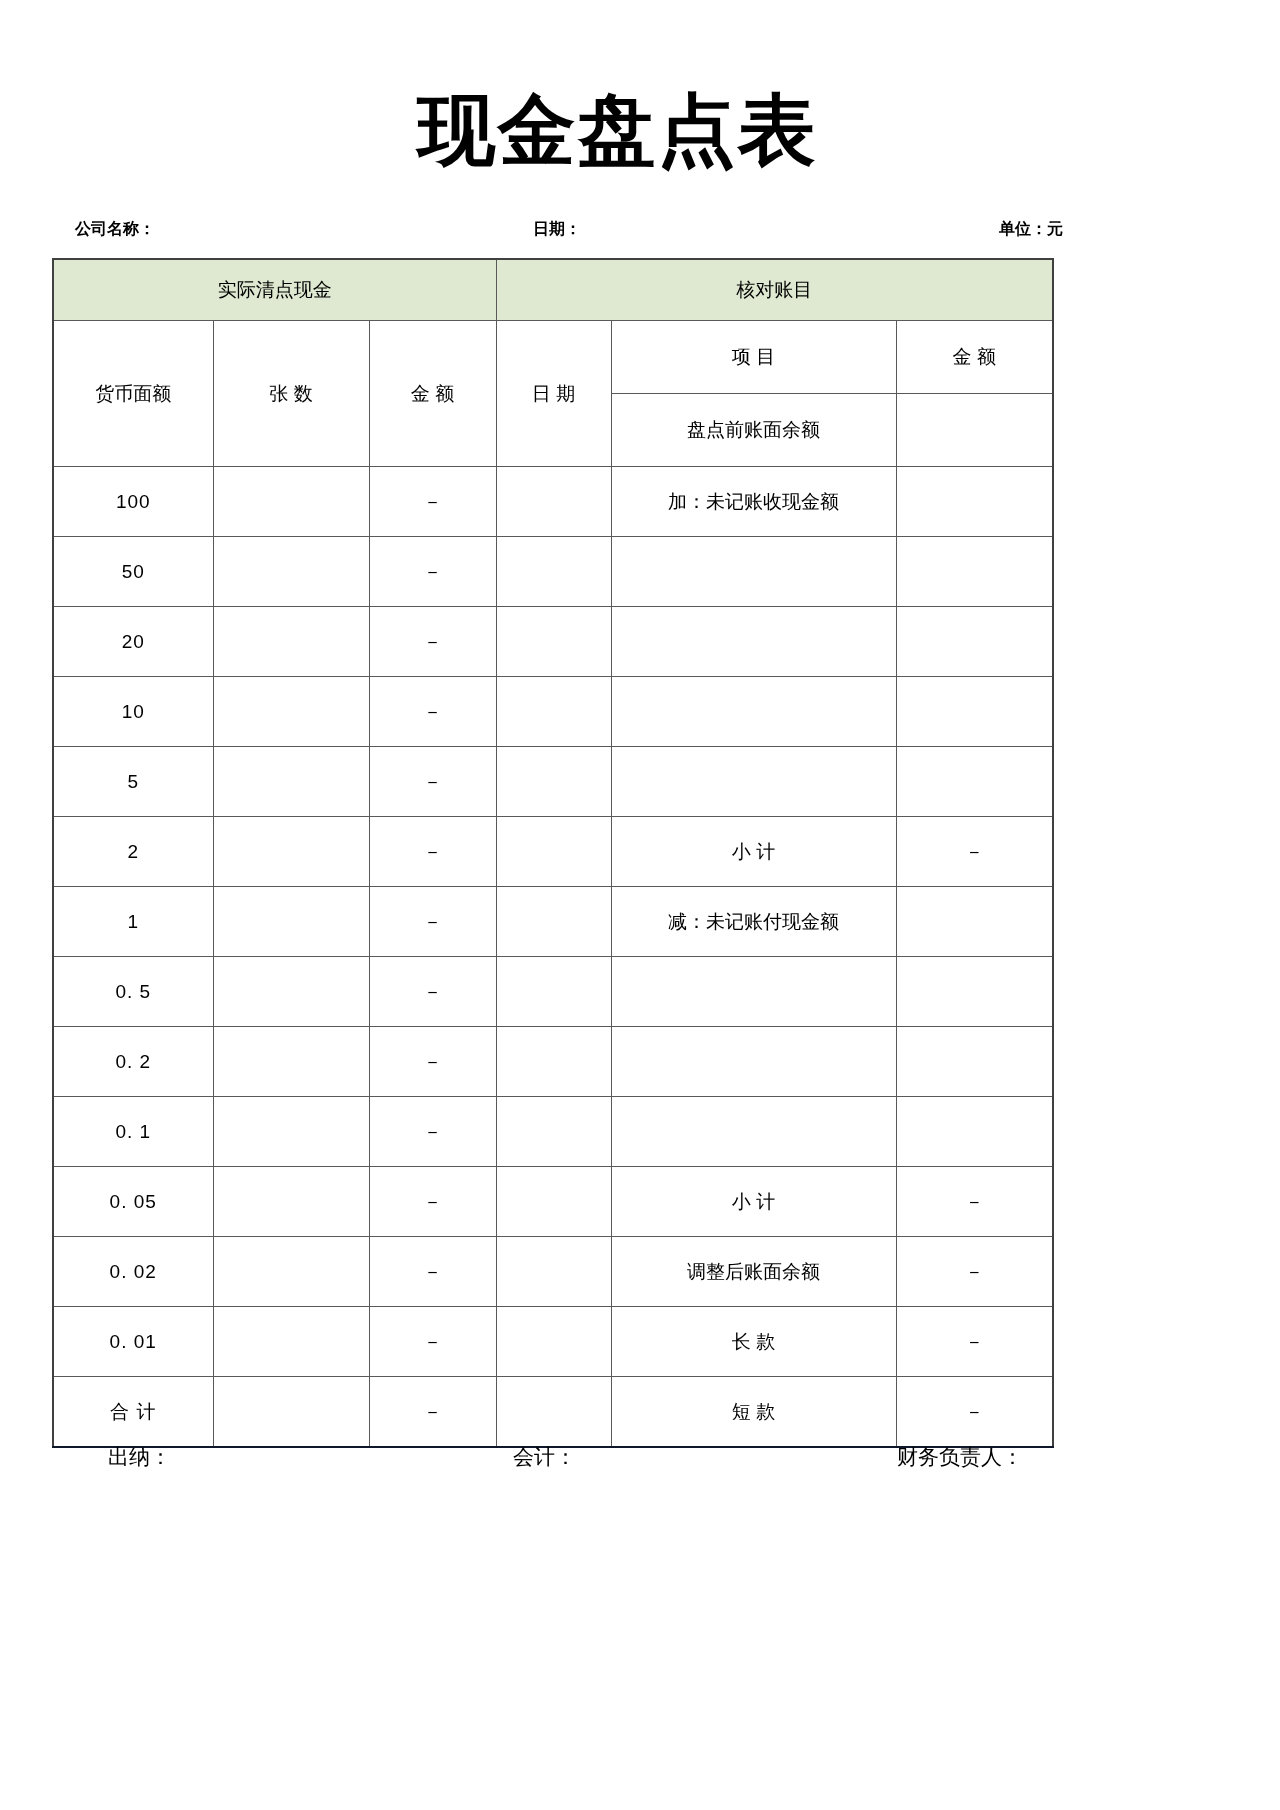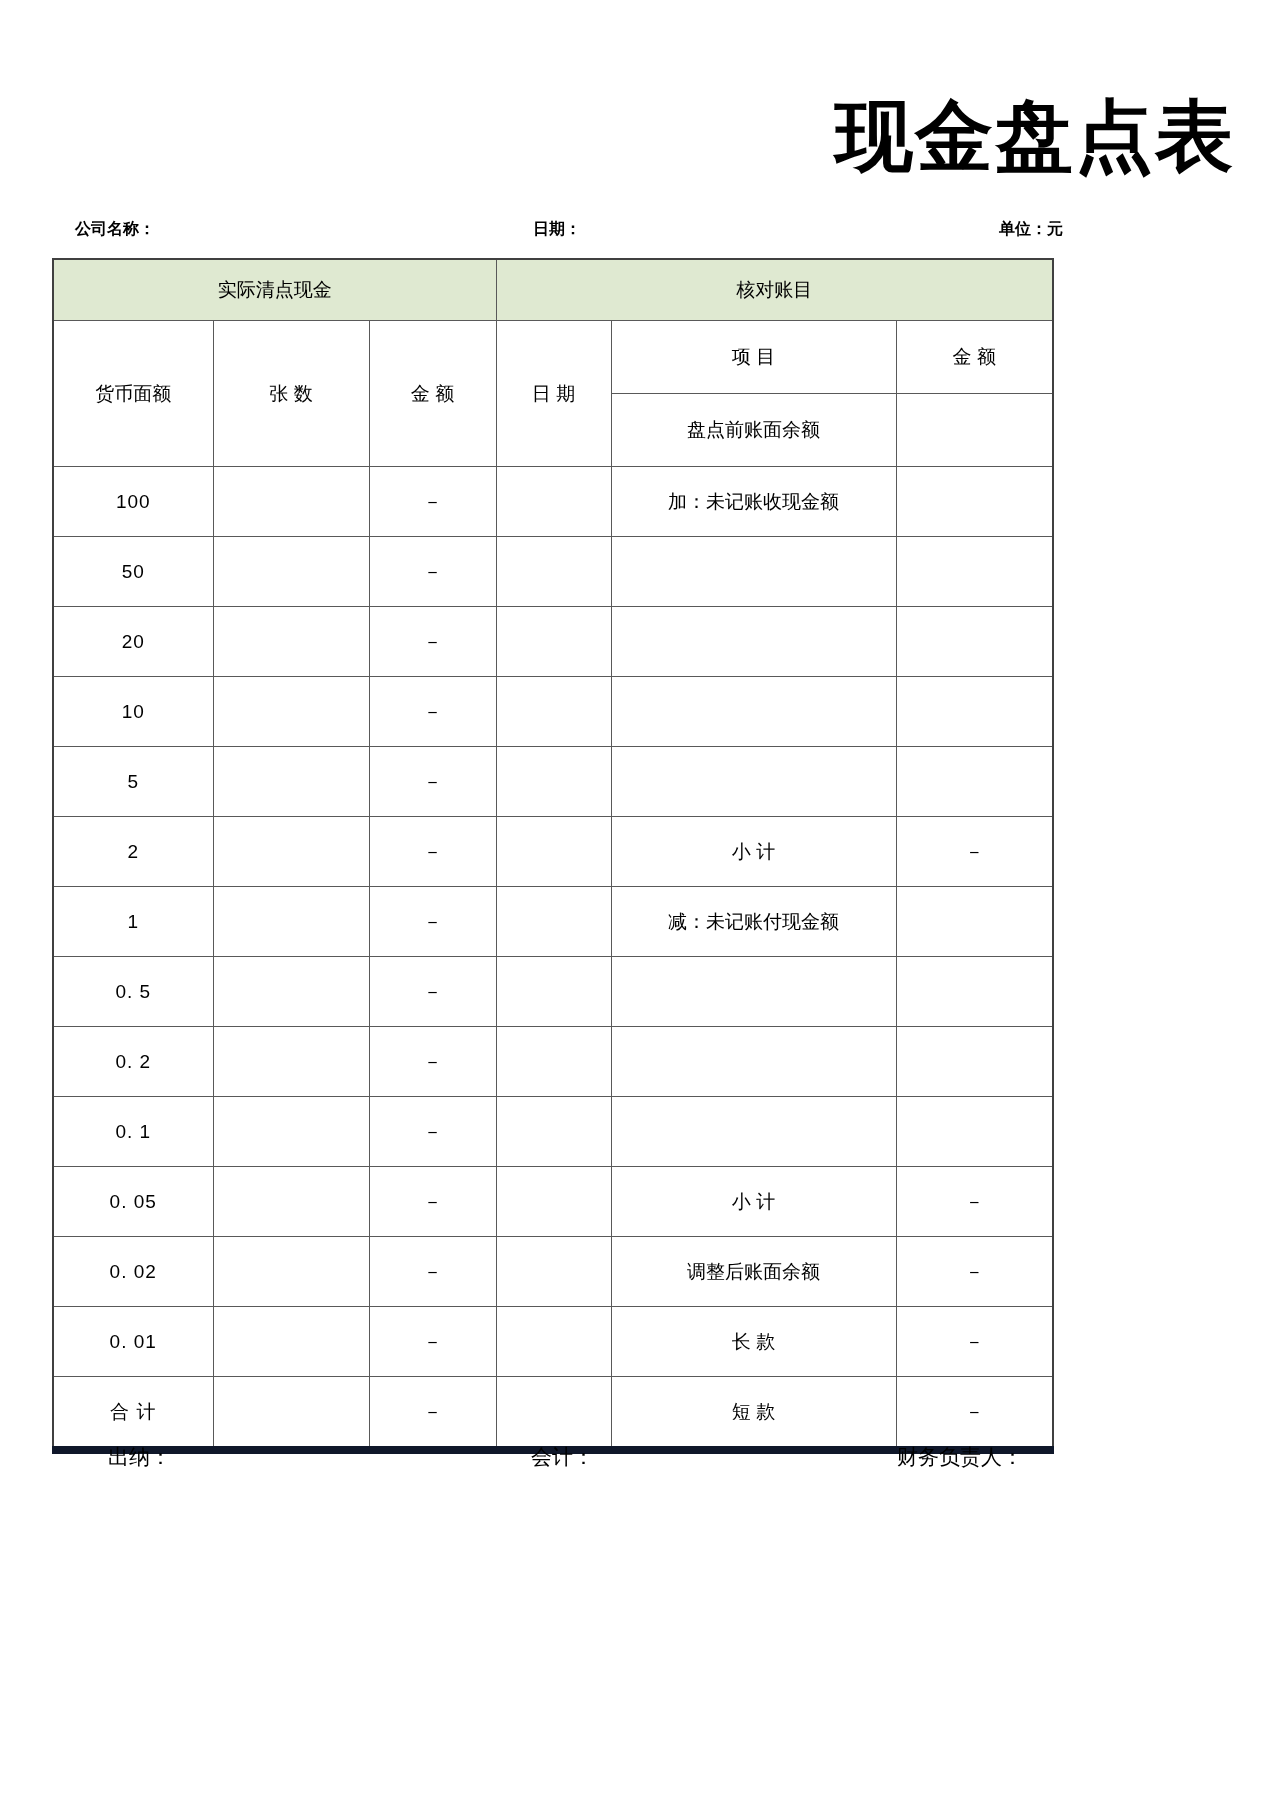--- a/index.html
+++ b/index.html
@@ -21,27 +21,26 @@
     height: 1810px;
     box-sizing: border-box;
   }
 
   
   .title {
     position: absolute;
     top: 84px;
     left: 0;
     width: 1235px;
-    text-align: right;
+    text-align: center;
     font-size: 78px;
     line-height: 92px;
     font-weight: 700;
     letter-spacing: 2px;
     font-family: "DejaVu Sans", "Liberation Sans", sans-serif;
-    margin-top: 6px;
   }
 
   
   .info-row {
     position: absolute;
     top: 212px;
     left: 63px;
     width: 1000px;
     height: 34px;
     font-size: 16px;
@@ -78,21 +77,21 @@
     table-layout: fixed;
   }
   .sheet td {
     border: 1px solid #595959;
     text-align: center;
     vertical-align: middle;
     font-size: 19px;
     color: #000;
     padding: 0;
   }
-  .sheet td.thick-bottom { border-bottom: 8px solid #0f172a; }
+  .sheet td.thick-bottom { border-bottom: 2px solid #0f172a; }
   .sheet td.thick-left { border-left: 2px solid #404040; }
   .sheet td.thick-right { border-right: 2px solid #404040; }
 
   .grp {
     background: #dfe9d1;
     height: 60px;
     font-size: 20px;
     border-top: 2px solid #404040 !important;
   }
   .subhead {
@@ -109,21 +108,21 @@
     position: absolute;
     top: 1440px;
     left: 63px;
     width: 1000px;
     height: 34px;
     font-size: 21px;
     line-height: 34px;
     font-weight: 400;
   }
   .foot-a { position: absolute; left: 45px; top: 0; white-space: nowrap; }
-  .foot-b { position: absolute; left: 468px; top: 0; white-space: nowrap; text-align: right; }
+  .foot-b { position: absolute; left: 450px; top: 0; white-space: nowrap; text-align: right; }
   .foot-c { position: absolute; right: 40px; top: 0; white-space: nowrap; }
 </style>
 </head>
 <body>
 
 <div class="page">
 
   <div class="title">现金盘点表</div>
 
   <div class="info-row">

